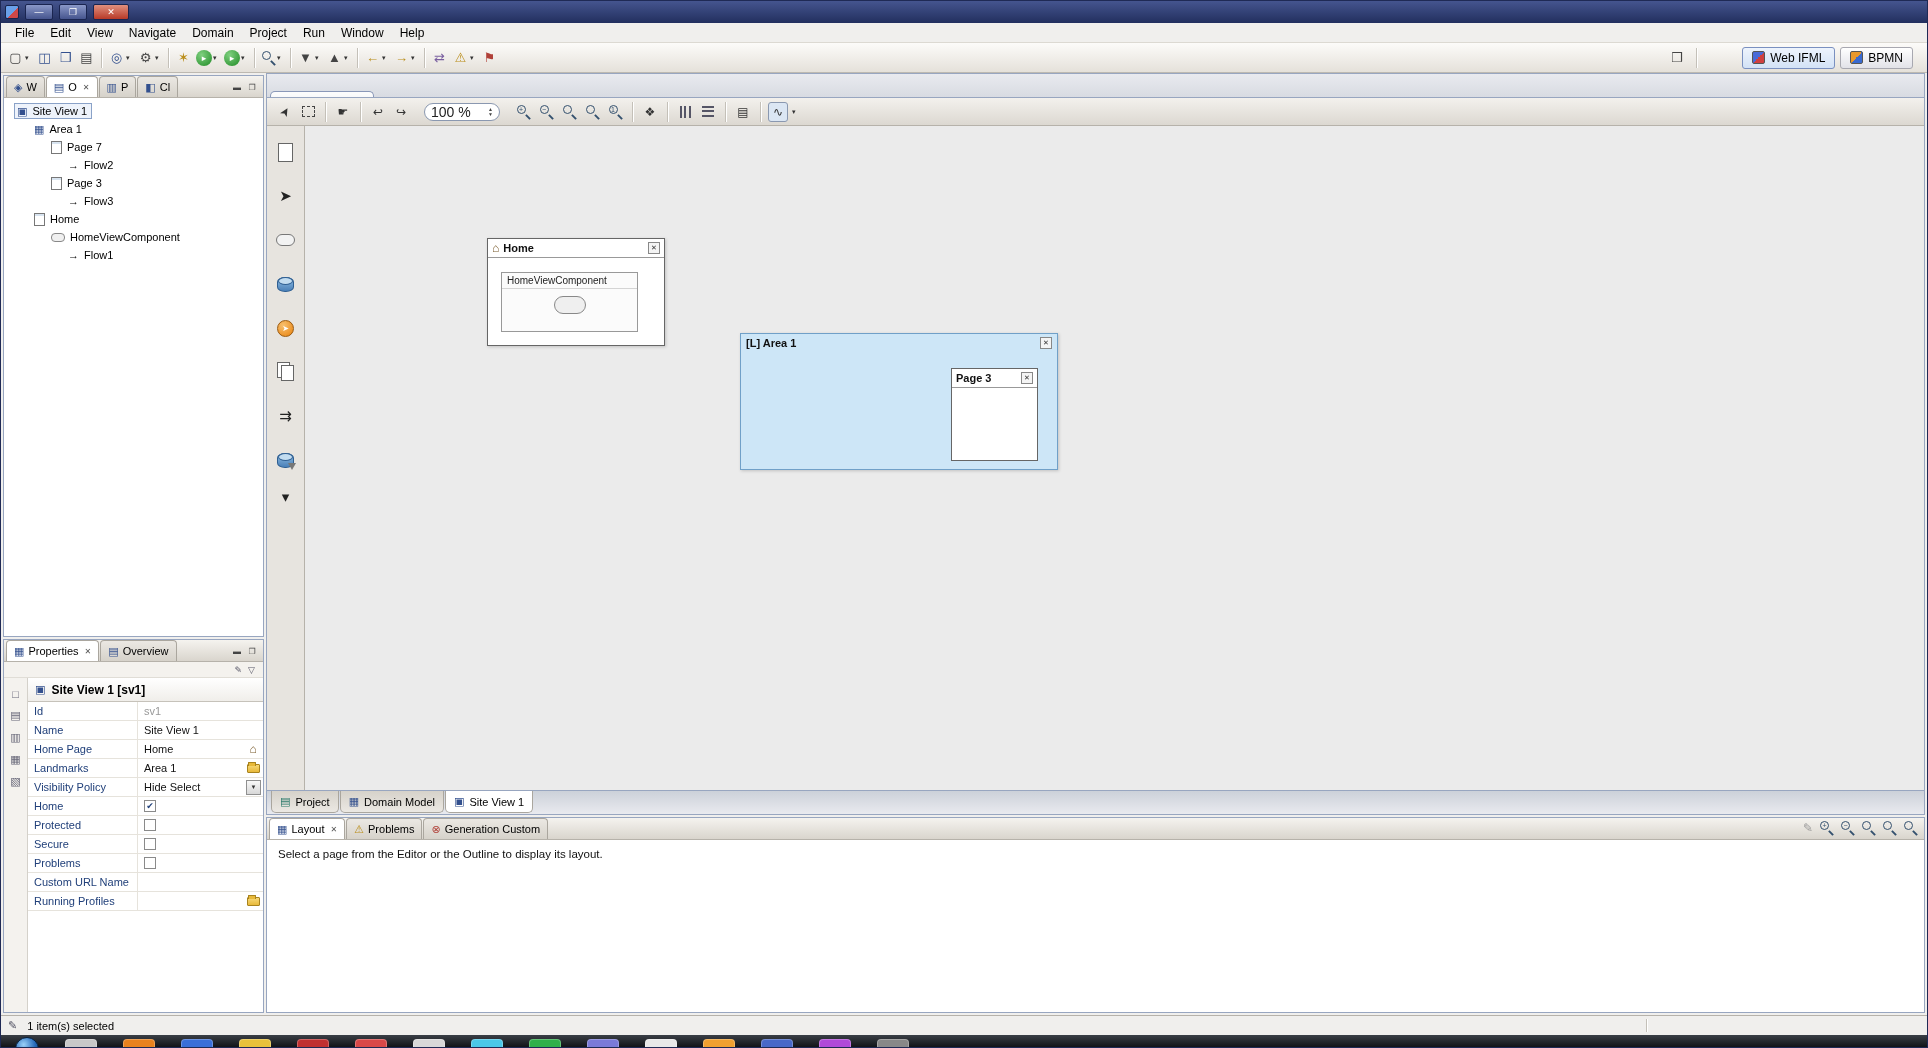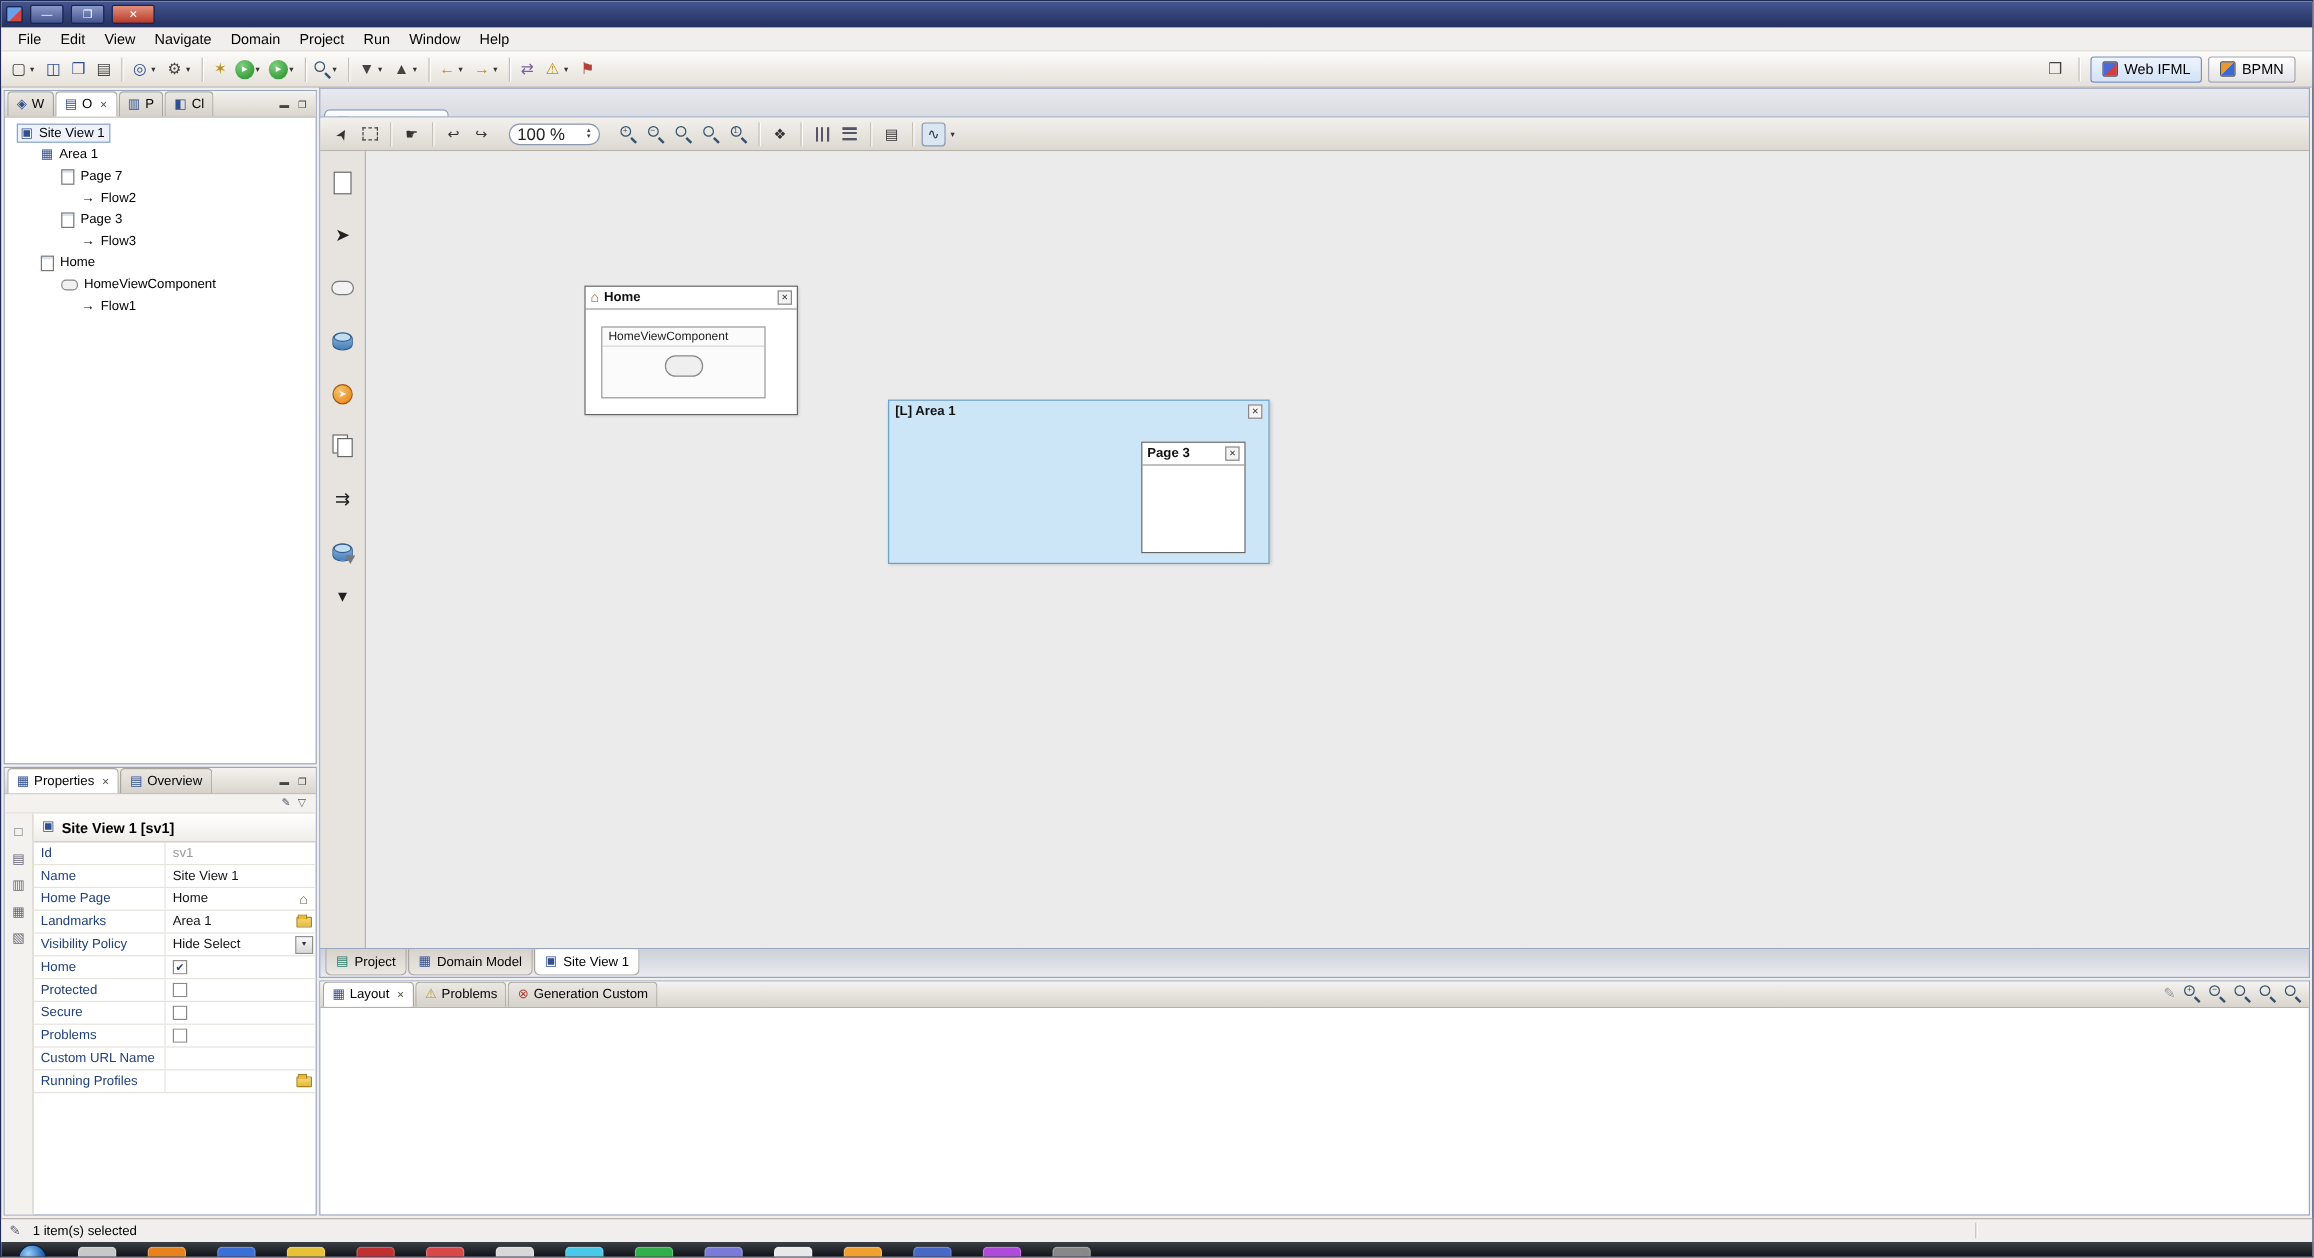--- a/index.html
+++ b/index.html
@@ -32,21 +32,21 @@
   .c-blue { color:#33508e; } .c-gold { color:#bb8f1d; } .c-purple { color:#7a5fa0; }
   .c-red { color:#b04038; } .c-green { color:#fff; }
   .circ-green { background:radial-gradient(circle at 35% 30%,#7fd07f,#1f8a24); border-radius:50%; width:16px; height:16px; font-size:9px; }
   .mag { position:relative; width:15px; height:15px; }
   .mag .lens { position:absolute; left:1px; top:1px; width:9px; height:9px; border:1.6px solid #33506e;
     border-radius:50%; display:flex; align-items:center; justify-content:center; font-size:7px; color:#33506e; line-height:1; }
   .mag .handle { position:absolute; right:0px; bottom:1px; width:6px; height:2px; background:#33506e; transform:rotate(45deg); }
   .tb-right { margin-left:auto; display:flex; align-items:center; gap:5px; padding-right:10px; }
   .persp-btn { display:flex; align-items:center; gap:5px; padding:2px 9px; height:22px;
     border:1px solid #a8a8b0; border-radius:3px; background:linear-gradient(#ffffff,#e2e2e8); font-size:12px; }
-  .persp-btn.active { background:linear-gradient(#eef4fd,#d3e2f6); border-color:#7a90c0; }
+  .persp-btn.active { background:linear-gradient(#eef4fd,#d3e2f6); border-color:#7a90c0;margin-left:36px; }
   .pi { width:13px; height:13px; border-radius:2px; border:1px solid #555; }
   .pi1 { background:linear-gradient(135deg,#4a6ad8 50%,#d04040 50%); }
   .pi2 { background:linear-gradient(135deg,#e8982c 50%,#3a6ad0 50%); }
   
   .panel { position:absolute; background:#fff; border:1px solid #98a6c0; }
   .panel-tabs { height:22px; display:flex; align-items:flex-end; padding-left:2px;
     background:linear-gradient(#f5f3ef,#d9d5cd); border-bottom:1px solid #b6b2aa; }
   .ptab { display:flex; align-items:center; gap:4px; height:21px; padding:0 7px; font-size:11px;
     border:1px solid #aaa69e; border-bottom:none; border-radius:4px 4px 0 0;
     background:linear-gradient(#ebe8e3,#d6d2ca); margin-right:1px; white-space:nowrap; }
@@ -671,20 +671,23 @@
         <span class="mag">
             <span class="lens"></span>
             <span class="handle"></span>
           </span>
         <span class="mag">
             <span class="lens"></span>
             <span class="handle"></span>
           </span>
       </div>
     </div>
+    <div class="bp-body">
+      <span>Select a page from the Editor or the Outline to display its layout.</span>
+    </div>
   </div>
 
   <div class="statusbar">
     <span style="color:#556; font-size:11px;">✎</span>
     <span>1 item(s) selected</span>
     <span class="sb-divider" style="left:1645px;"></span>
   </div>
 
   <div class="taskbar">
     <span class="tb-orb"></span>

